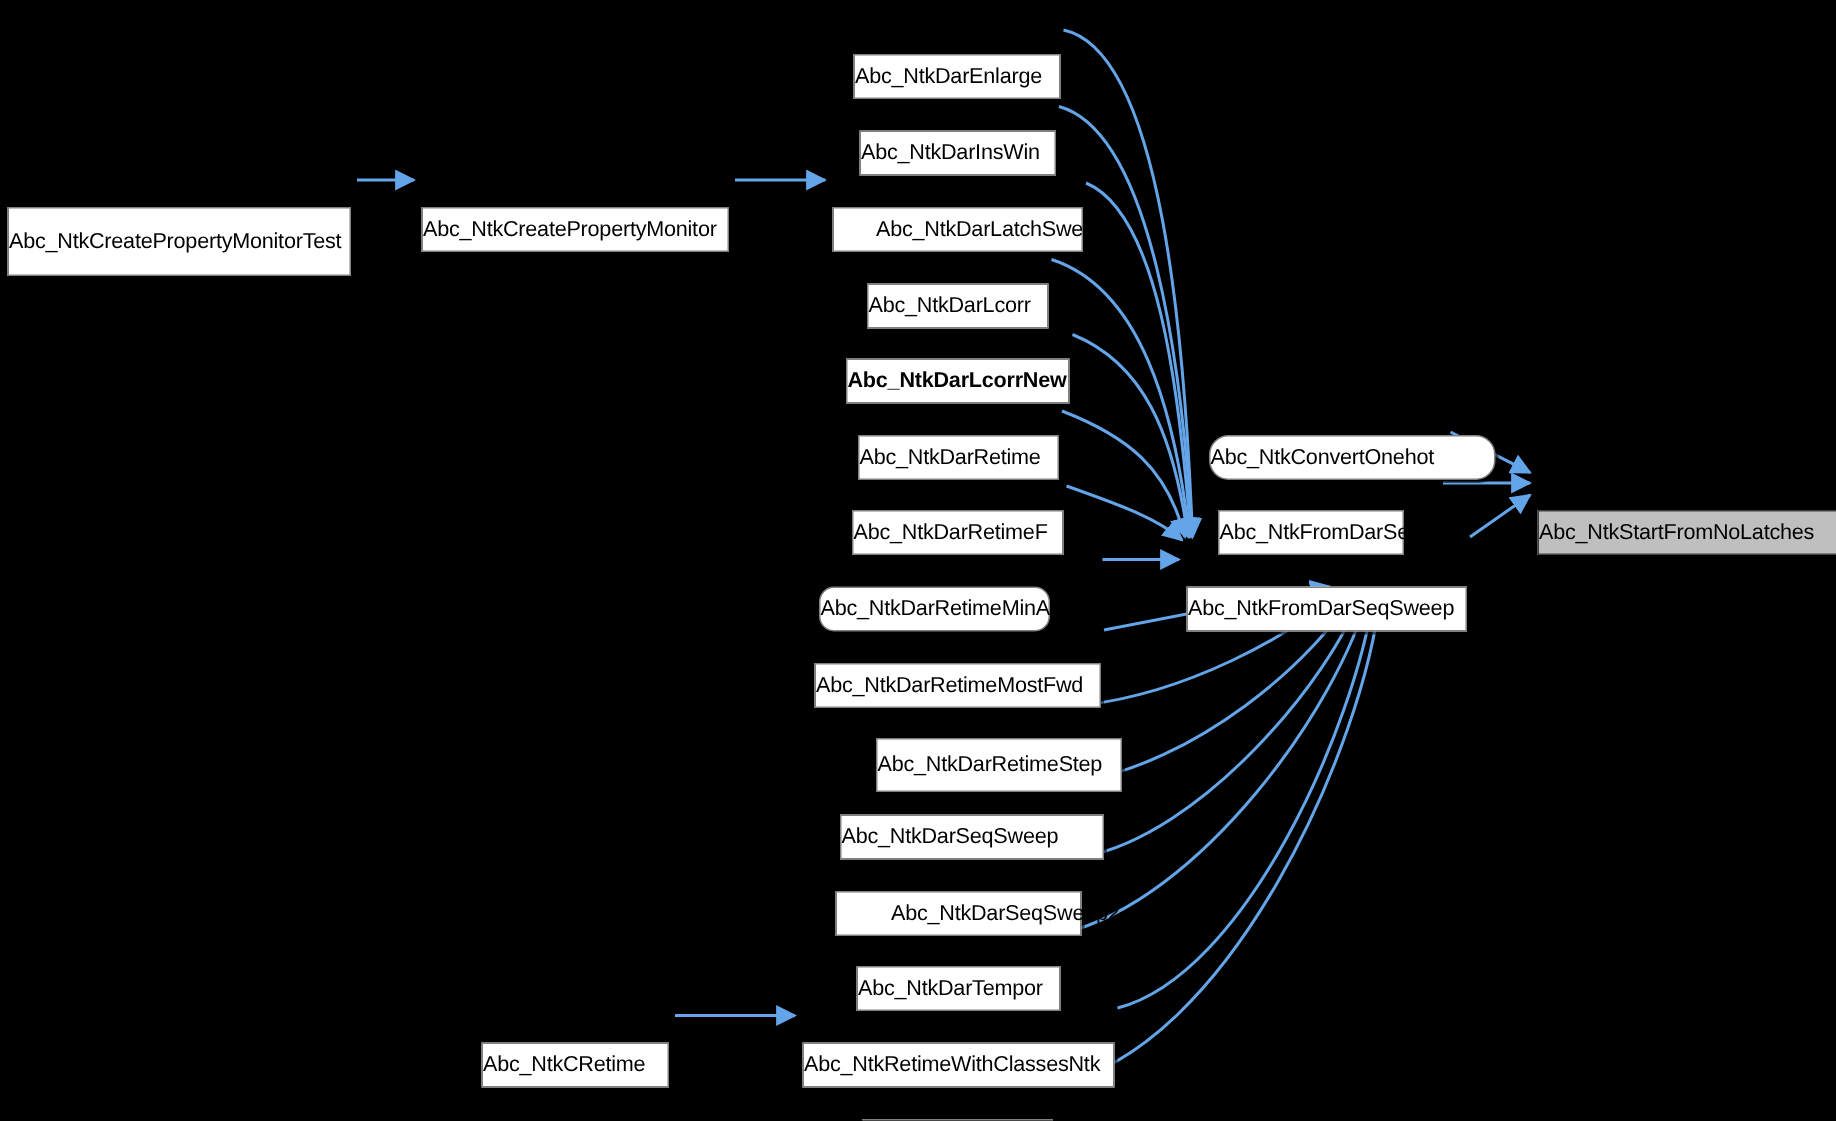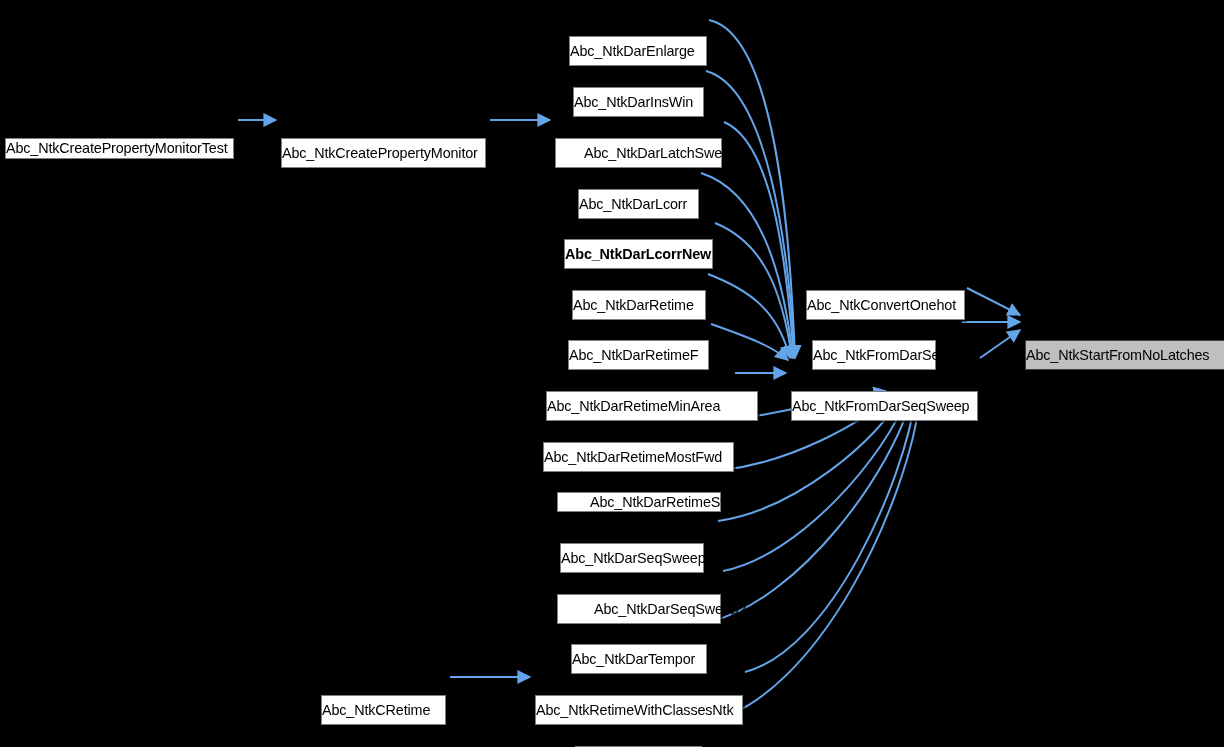--- a/index.html
+++ b/index.html
@@ -83,21 +83,21 @@
       <path d="M 723,470 C 790,462 860,425 895,393"></path>
       <path d="M 718,521 C 795,510 878,440 903,394"></path>
       <path d="M 723,571 C 800,556 886,455 908,395"></path>
       <path d="M 709,622 C 800,600 893,470 912,396"></path>
       <path d="M 745,672 C 830,650 903,485 916,396"></path>
       <path d="M 704,723 C 820,700 910,495 920,397"></path>
     </g>
   </svg>
 
   <div id="nodes">
-      <div class="node" style="left: 5px; top: 105px; width: 229px; height: 21px;">
+      <div class="node" style="left: 5px; top: 105px; width: 229px; height: 46px;">
         <span>Abc_NtkCreatePropertyMonitorTest</span>
       </div>
       <div class="node" style="left: 281px; top: 105px; width: 205px; height: 30px;">
         <span>Abc_NtkCreatePropertyMonitor</span>
       </div>
       <div class="node" style="left: 569px; top: 3px; width: 138px; height: 30px;">
         <span>Abc_NtkDarEnlarge</span>
       </div>
       <div class="node" style="left: 573px; top: 54px; width: 131px; height: 30px;">
         <span>Abc_NtkDarInsWin</span>
@@ -110,48 +110,48 @@
       </div>
       <div class="node" style="left: 564px; top: 206px; width: 149px; height: 30px; font-weight: bold;">
         <span>Abc_NtkDarLcorrNew</span>
       </div>
       <div class="node" style="left: 572px; top: 257px; width: 134px; height: 30px;">
         <span>Abc_NtkDarRetime</span>
       </div>
       <div class="node" style="left: 568px; top: 307px; width: 141px; height: 30px;">
         <span>Abc_NtkDarRetimeF</span>
       </div>
-      <div class="node" style="left: 546px; top: 358px; width: 212px; height: 30px;">
+      <div class="node" style="left: 546px; top: 358px; width: 154px; height: 30px; border-radius: 10px;">
         <span>Abc_NtkDarRetimeMinArea</span>
       </div>
       <div class="node" style="left: 543px; top: 409px; width: 191px; height: 30px;">
         <span>Abc_NtkDarRetimeMostFwd</span>
       </div>
-      <div class="node" style="left: 557px; top: 459px; width: 164px; height: 20px; padding-left: 32px;">
+      <div class="node" style="left: 584px; top: 459px; width: 164px; height: 36px;">
         <span>Abc_NtkDarRetimeStep</span>
       </div>
-      <div class="node" style="left: 560px; top: 510px; width: 144px; height: 30px;">
+      <div class="node" style="left: 560px; top: 510px; width: 176px; height: 30px;">
         <span>Abc_NtkDarSeqSweep</span>
       </div>
       <div class="node" style="left: 557px; top: 561px; width: 164px; height: 30px; padding-left: 36px;">
         <span>Abc_NtkDarSeqSweep2</span>
       </div>
       <div class="node" style="left: 571px; top: 611px; width: 136px; height: 30px;">
         <span>Abc_NtkDarTempor</span>
       </div>
       <div class="node" style="left: 321px; top: 662px; width: 125px; height: 30px;">
         <span>Abc_NtkCRetime</span>
       </div>
       <div class="node" style="left: 535px; top: 662px; width: 208px; height: 30px;">
         <span>Abc_NtkRetimeWithClassesNtk</span>
       </div>
       <div class="node" style="left: 575px; top: 713px; width: 127px; height: 30px;">
         <span>Abc_NtkTestScorr</span>
       </div>
-      <div class="node" style="left: 806px; top: 257px; width: 159px; height: 30px;">
+      <div class="node" style="left: 806px; top: 257px; width: 191px; height: 30px; border-radius: 13px;">
         <span>Abc_NtkConvertOnehot</span>
       </div>
       <div class="node" style="left: 812px; top: 307px; width: 124px; height: 30px;">
         <span>Abc_NtkFromDarSeq</span>
       </div>
       <div class="node" style="left: 791px; top: 358px; width: 187px; height: 30px;">
         <span>Abc_NtkFromDarSeqSweep</span>
       </div>
       <div class="node highlight" style="left: 1025px; top: 307px; width: 230px; height: 30px;">
         <span>Abc_NtkStartFromNoLatches</span>

